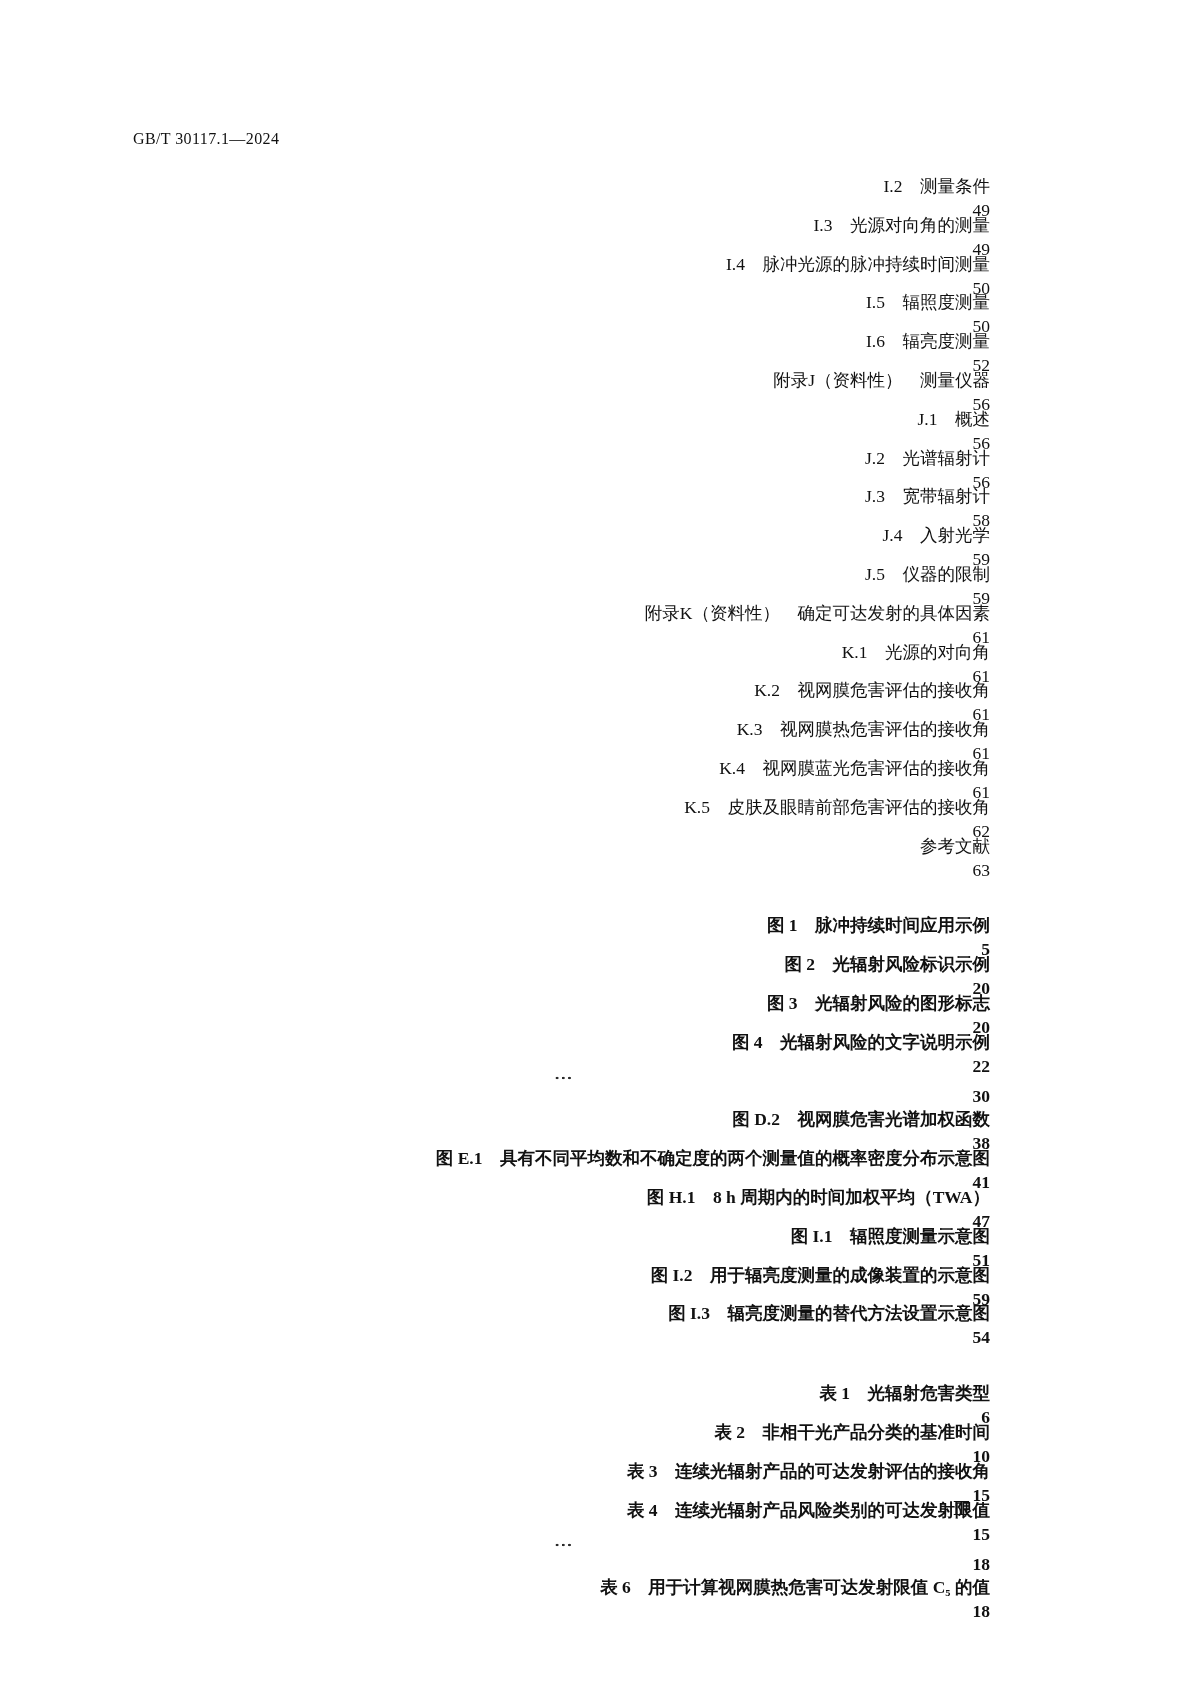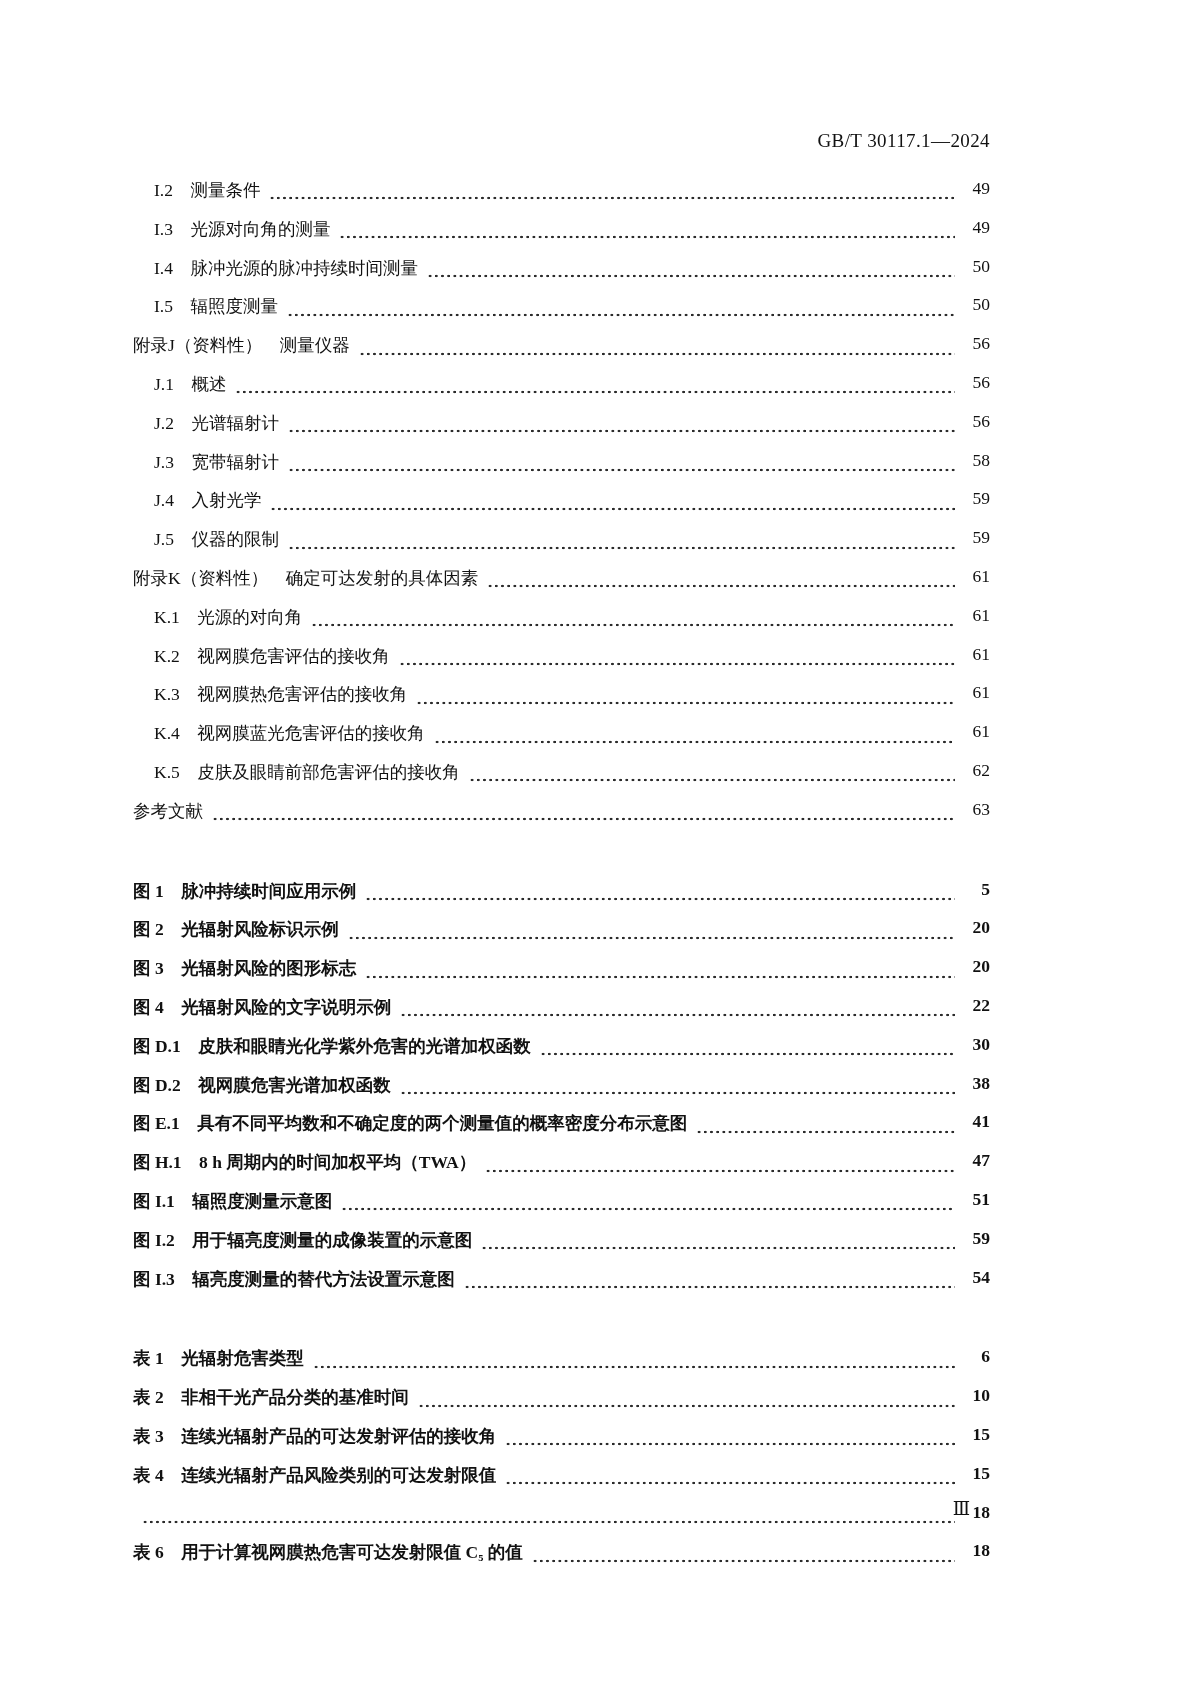--- a/index.html
+++ b/index.html
@@ -11,35 +11,36 @@
     font-family: "Liberation Serif", "DejaVu Serif", serif;
     color: #1a1a1a;
     overflow: hidden;
   }
   .page {
     position: absolute;
     inset: 0;
     padding: 130px 201px 0 133px;
   }
   .doc-header {
-    text-align: right;
-    font-size: 19px;
+    text-align: left;
+    font-size: 16px;
     letter-spacing: 0.4px;
     color: #111;
     margin-bottom: 26px;
   }
   .toc-section { margin: 0; }
   .toc-section + .toc-section { margin-top: 41px; font-weight: bold; }
   .toc-row {
     display: flex;
-    align-items: flex-start;
+    align-items: flex-end;
     height: 38.8px;
     font-size: 17.5px;
     color: #111;
     white-space: nowrap;
+    flex-direction: column;
   }
   .toc-label { flex: 0 0 auto; }
   .indent-1 { padding-left: 21px; }
   .leader {
     flex: 1 1 auto;
     align-self: center;
     height: 14px;
     margin: 2px 5px 0 9px;
     background-image: radial-gradient(circle at 3px 7px, #2b2b2b 1.15px, transparent 1.55px);
     background-size: 6.2px 14px;
@@ -86,20 +87,25 @@
         <span class="leader"></span>
         <span class="toc-page">50</span>
       </div>
 
       <div class="toc-row">
         <span class="toc-label indent-1">I.5　辐照度测量</span>
         <span class="leader"></span>
         <span class="toc-page">50</span>
       </div>
 
+      <div class="toc-row">
+        <span class="toc-label indent-1">I.6　辐亮度测量</span>
+        <span class="leader"></span>
+        <span class="toc-page">52</span>
+      </div>
 
       <div class="toc-row">
         <span class="toc-label">附录J（资料性）　测量仪器</span>
         <span class="leader"></span>
         <span class="toc-page">56</span>
       </div>
 
       <div class="toc-row">
         <span class="toc-label indent-1">J.1　概述</span>
         <span class="leader"></span>
@@ -193,21 +199,20 @@
         <span class="toc-page">20</span>
       </div>
 
       <div class="toc-row">
         <span class="toc-label">图 4　光辐射风险的文字说明示例</span>
         <span class="leader"></span>
         <span class="toc-page">22</span>
       </div>
 
       <div class="toc-row">
-        <span class="toc-label">图 D.1　皮肤和眼睛光化学紫外危害的光谱加权函数</span>
         <span class="leader"></span>
         <span class="toc-page">30</span>
       </div>
 
       <div class="toc-row">
         <span class="toc-label">图 D.2　视网膜危害光谱加权函数</span>
         <span class="leader"></span>
         <span class="toc-page">38</span>
       </div>
 

